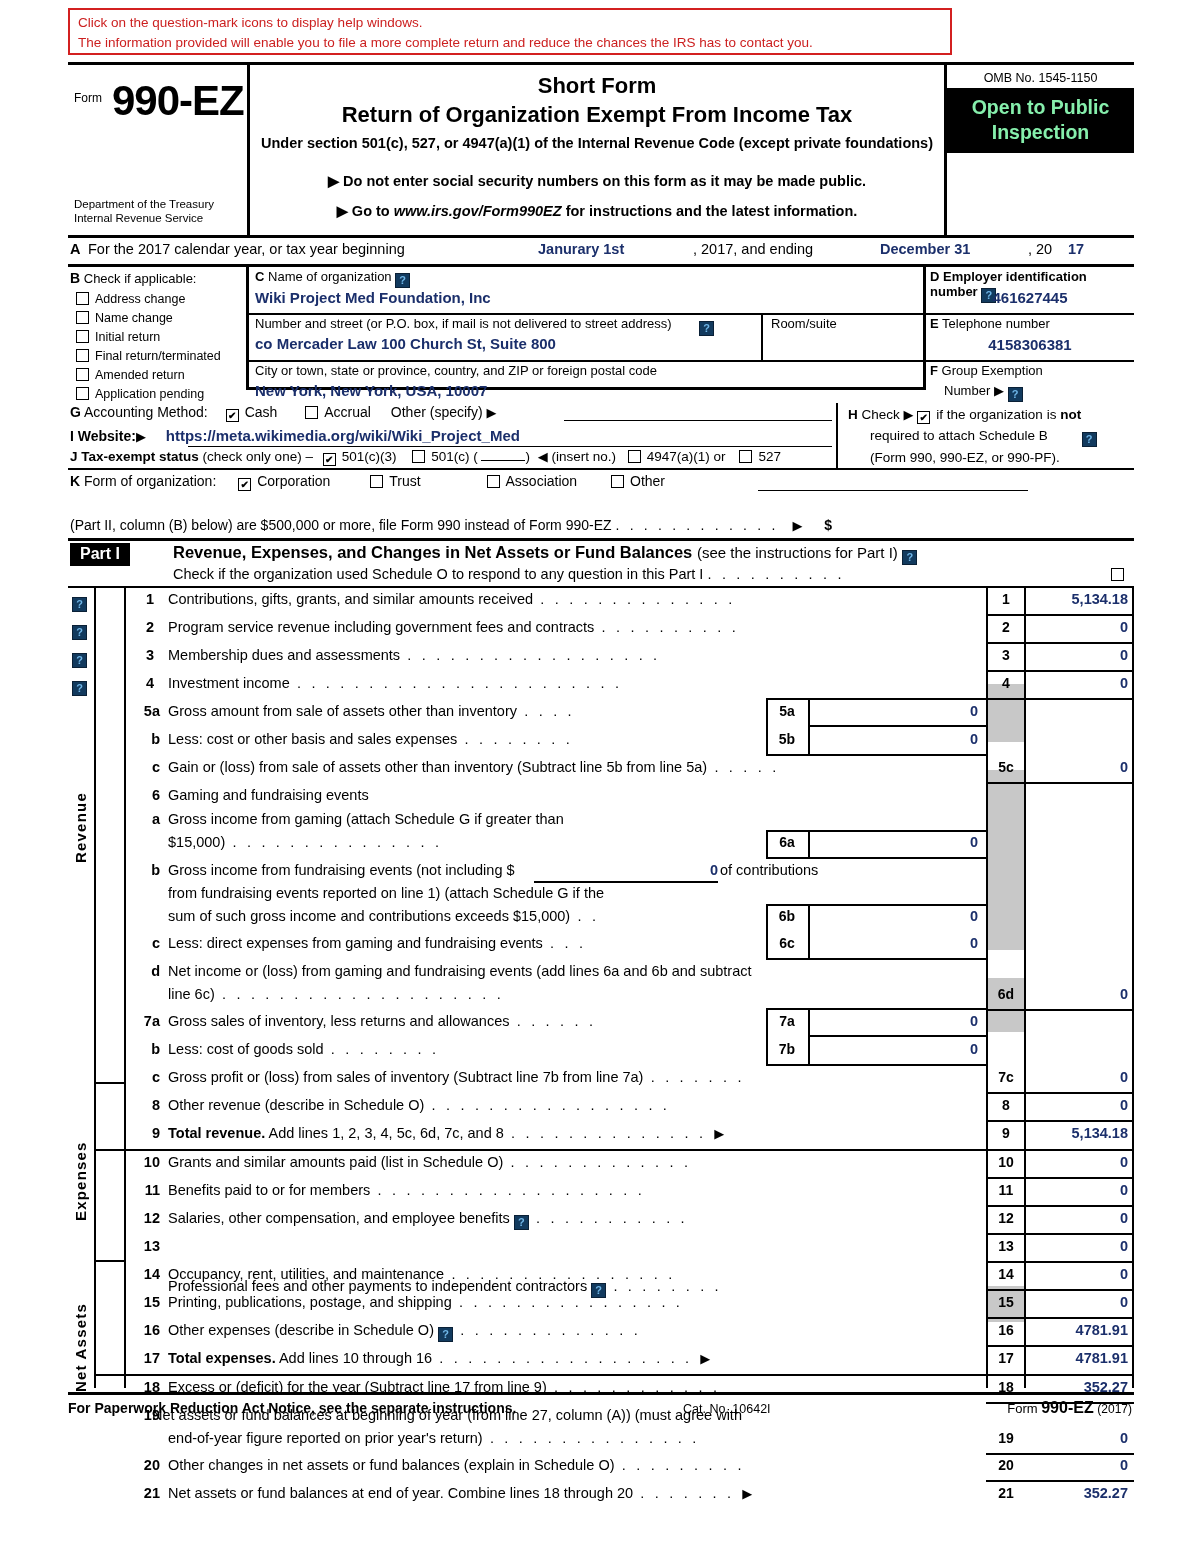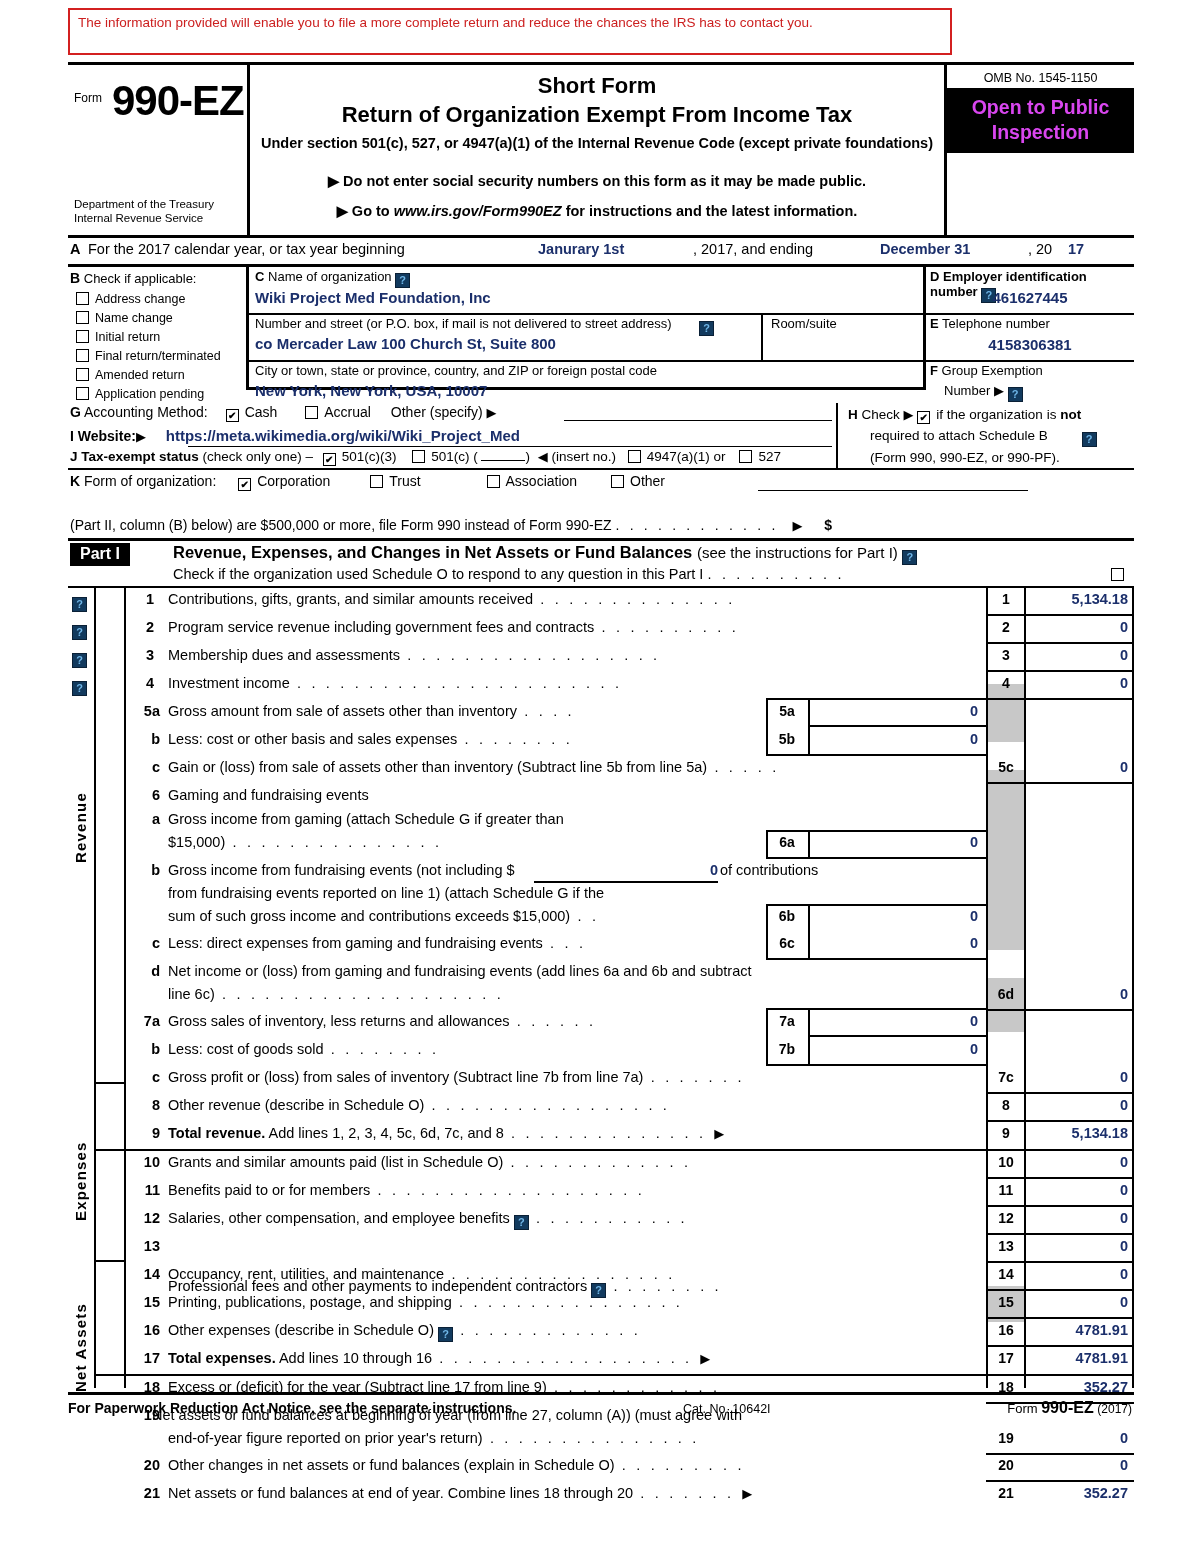--- a/index.html
+++ b/index.html
@@ -94,21 +94,21 @@
   #yearbox { height: 52px; border-bottom: 2px solid #000; }
   #year {
     font-size: 39px; font-weight: bold; letter-spacing: 0px; line-height: 52px;
   }
   #year .outline {
     color: #fff;
     -webkit-text-stroke: 1.6px #000;
     text-shadow: none;
   }
   #openpub {
-    background: #000; color: #d946ef;
+    background: #000; color: #86efac;
     font-size: 19.5px; font-weight: bold;
     line-height: 25px; padding: 6px 0 8px 0;
   }
 
   
   #rowA {
     position: absolute; left: 68px; top: 238px;
     width: 1066px; height: 26px;
     font-size: 14.5px;
   }
@@ -233,20 +233,21 @@
   #footer .right b { font-size: 16px; }
   #footer .right .yr { font-size: 12px; }
   .arrow { font-size: 13px; }
 </style>
 </head>
 <body>
 
 <div id="page">
 
   <div class="help-banner">
+    <div>Click on the question-mark icons to display help windows.</div>
     <div>The information provided will enable you to file a more complete return and reduce the chances the IRS has to contact you.</div>
   </div>
 
   <div id="hdr">
     <div id="hdr-left">
       <span id="form-label">Form</span>
       <span id="form-number">990-EZ</span>
       <div id="dept">
         <div>Department of the Treasury</div>
         <div>Internal Revenue Service</div>

